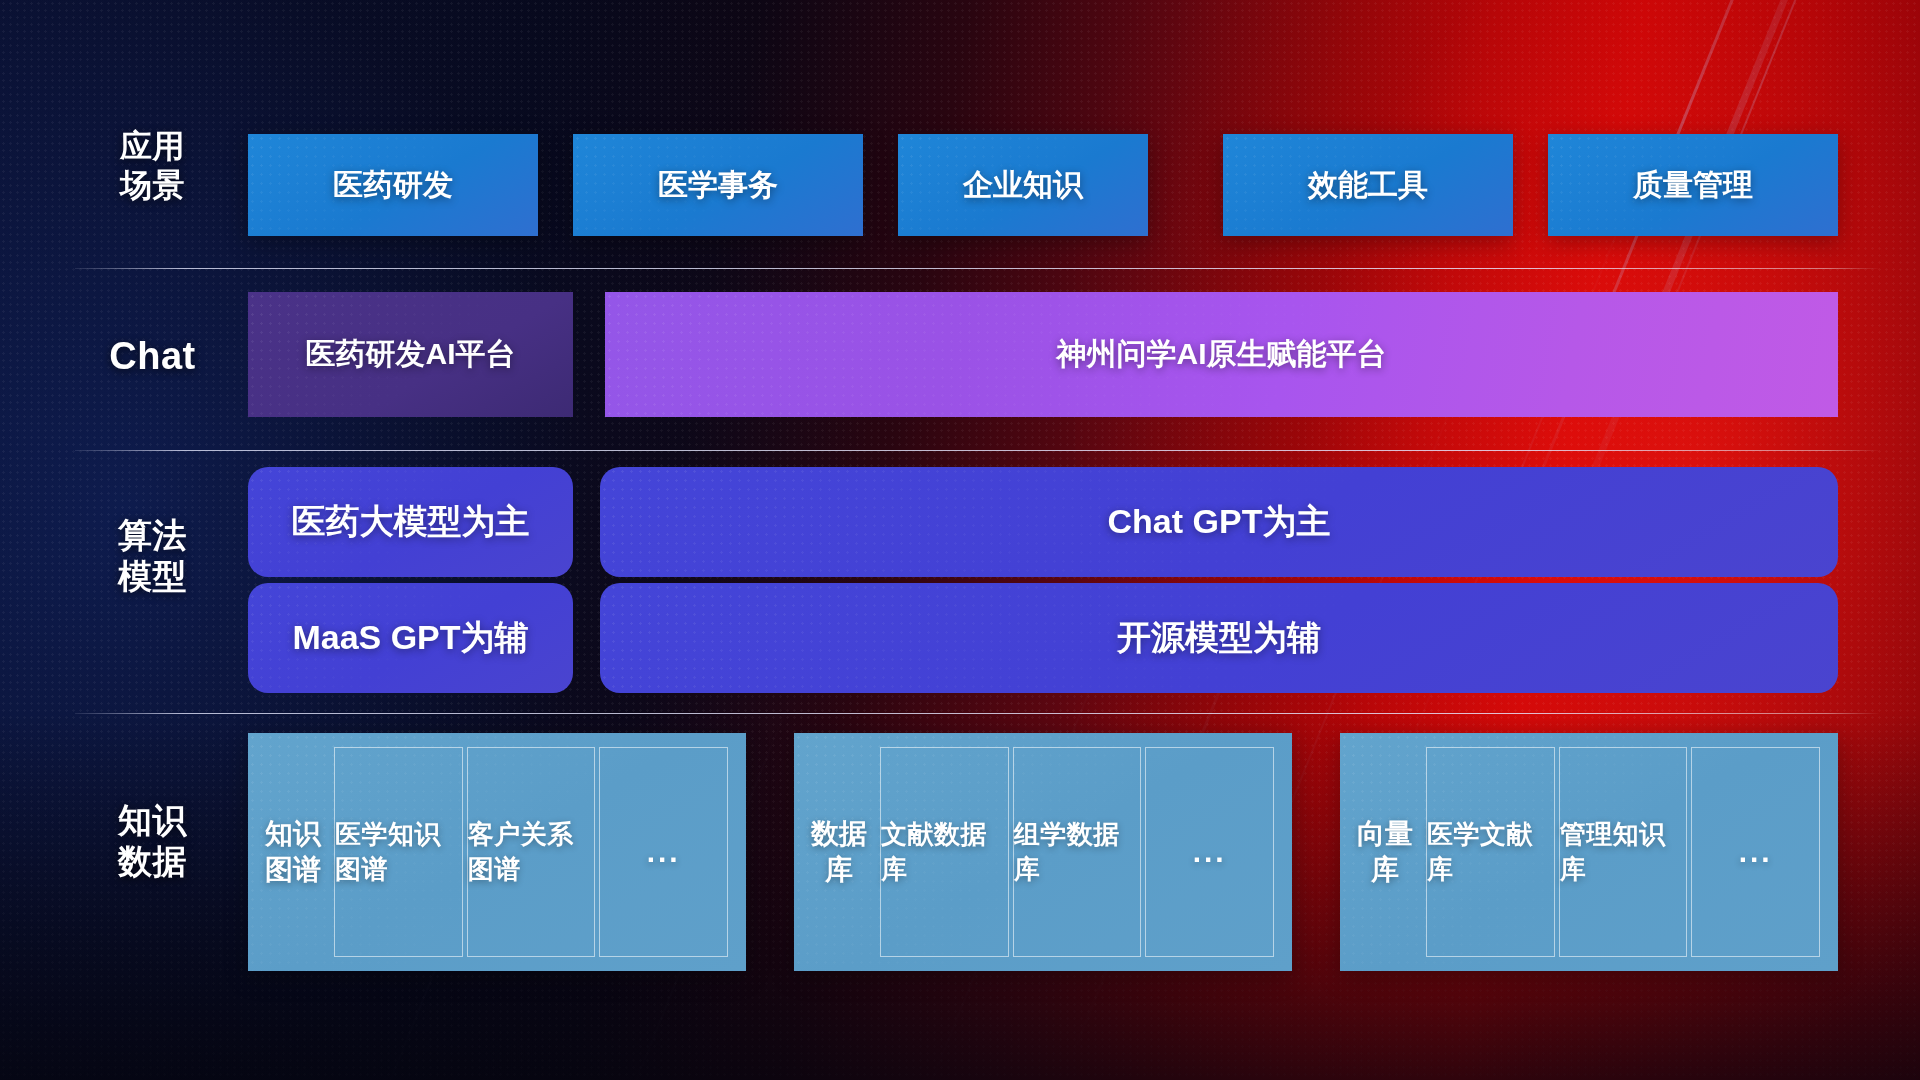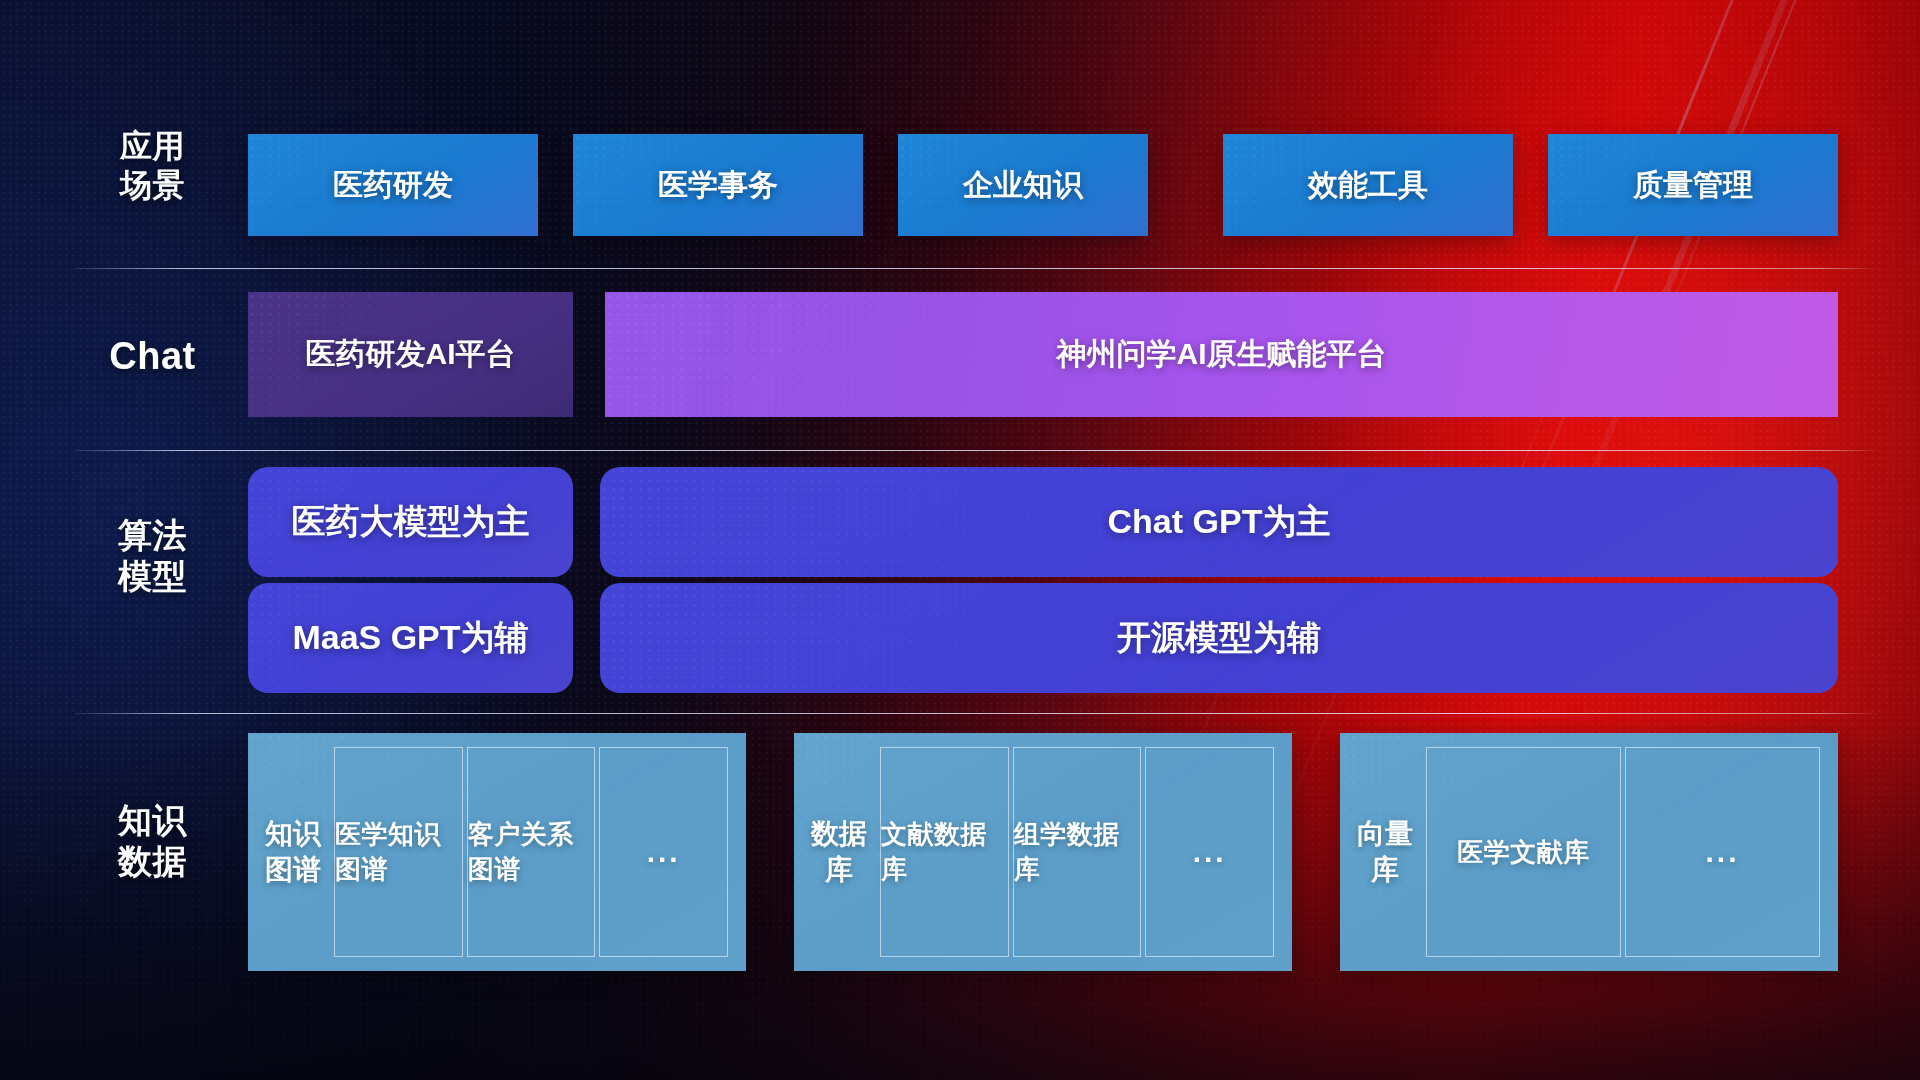--- a/index.html
+++ b/index.html
@@ -253,17 +253,18 @@
       <div class="kitem">文献数据库</div>
       <div class="kitem">组学数据库</div>
       <div class="kitem ellipsis">...</div>
     </div>
   </div>
 
   <div class="kpanel" style="left:1340px; top:733px; width:498px; height:238px;">
     <div class="kpanel-label">向量库</div>
     <div class="kpanel-items">
       <div class="kitem">医学文献库</div>
+      <div class="kitem">管理知识库</div>
       <div class="kitem ellipsis">...</div>
     </div>
   </div>
 
 </div>
 
 </body></html>

